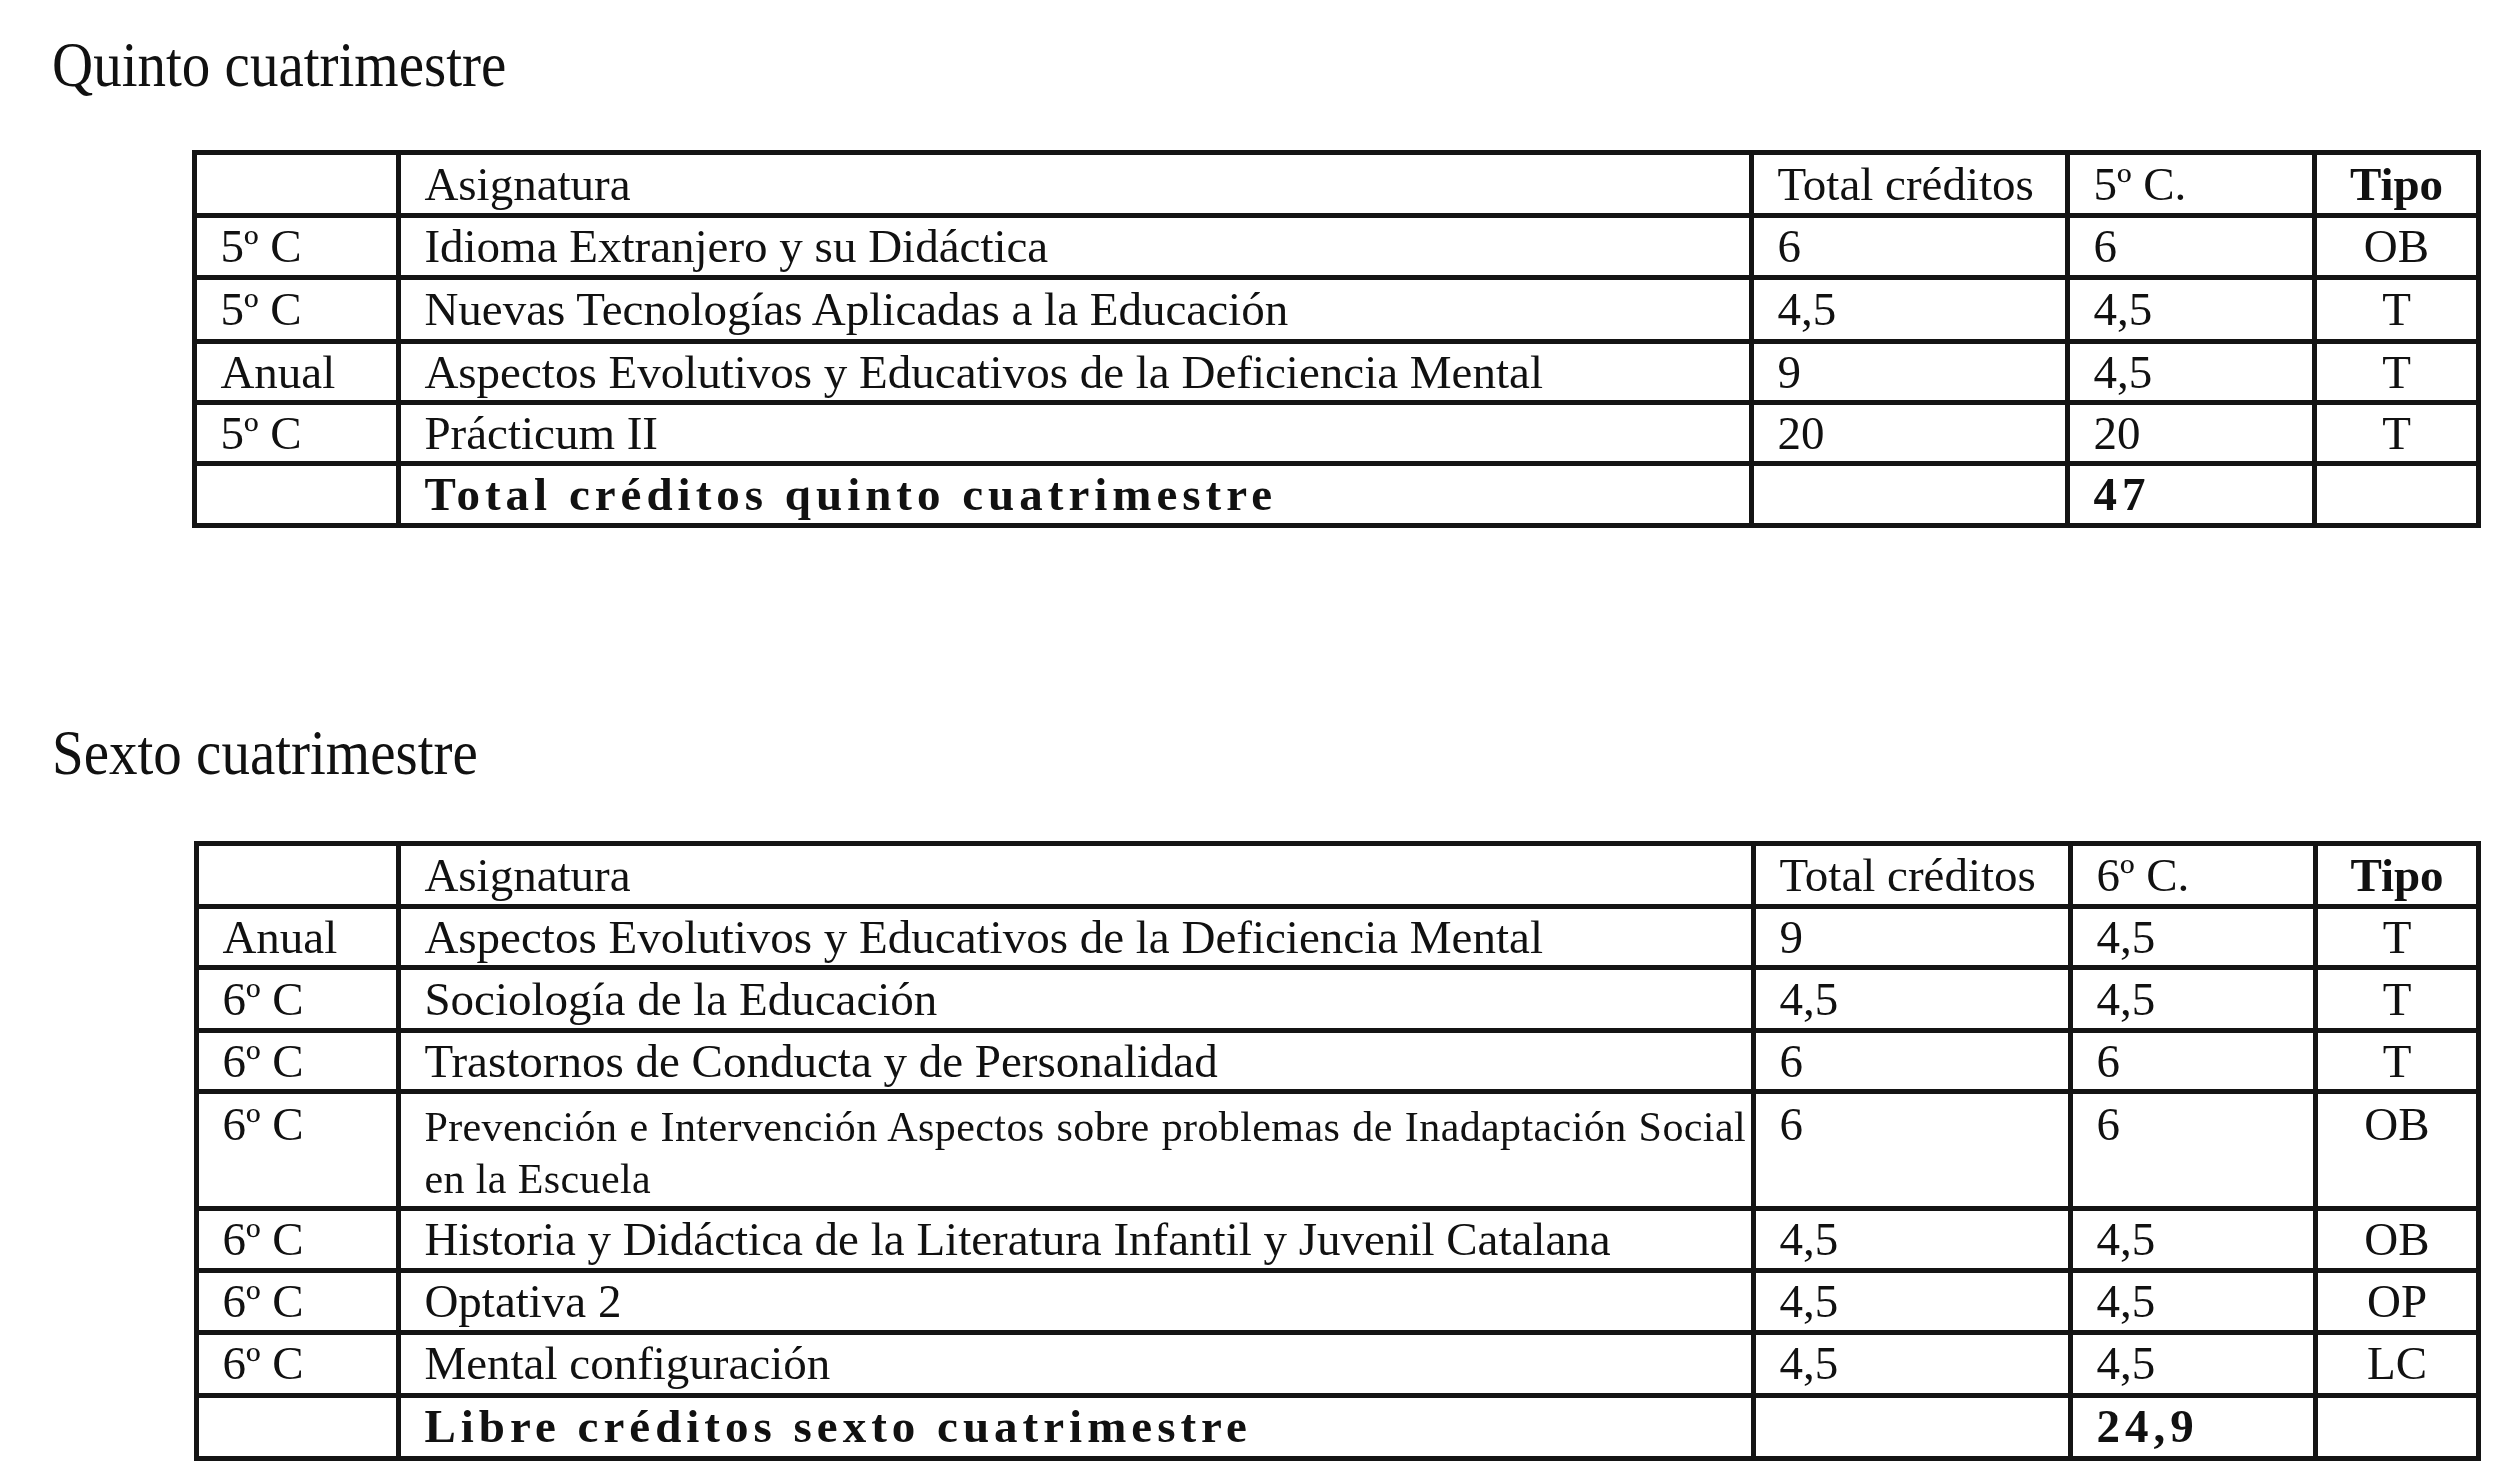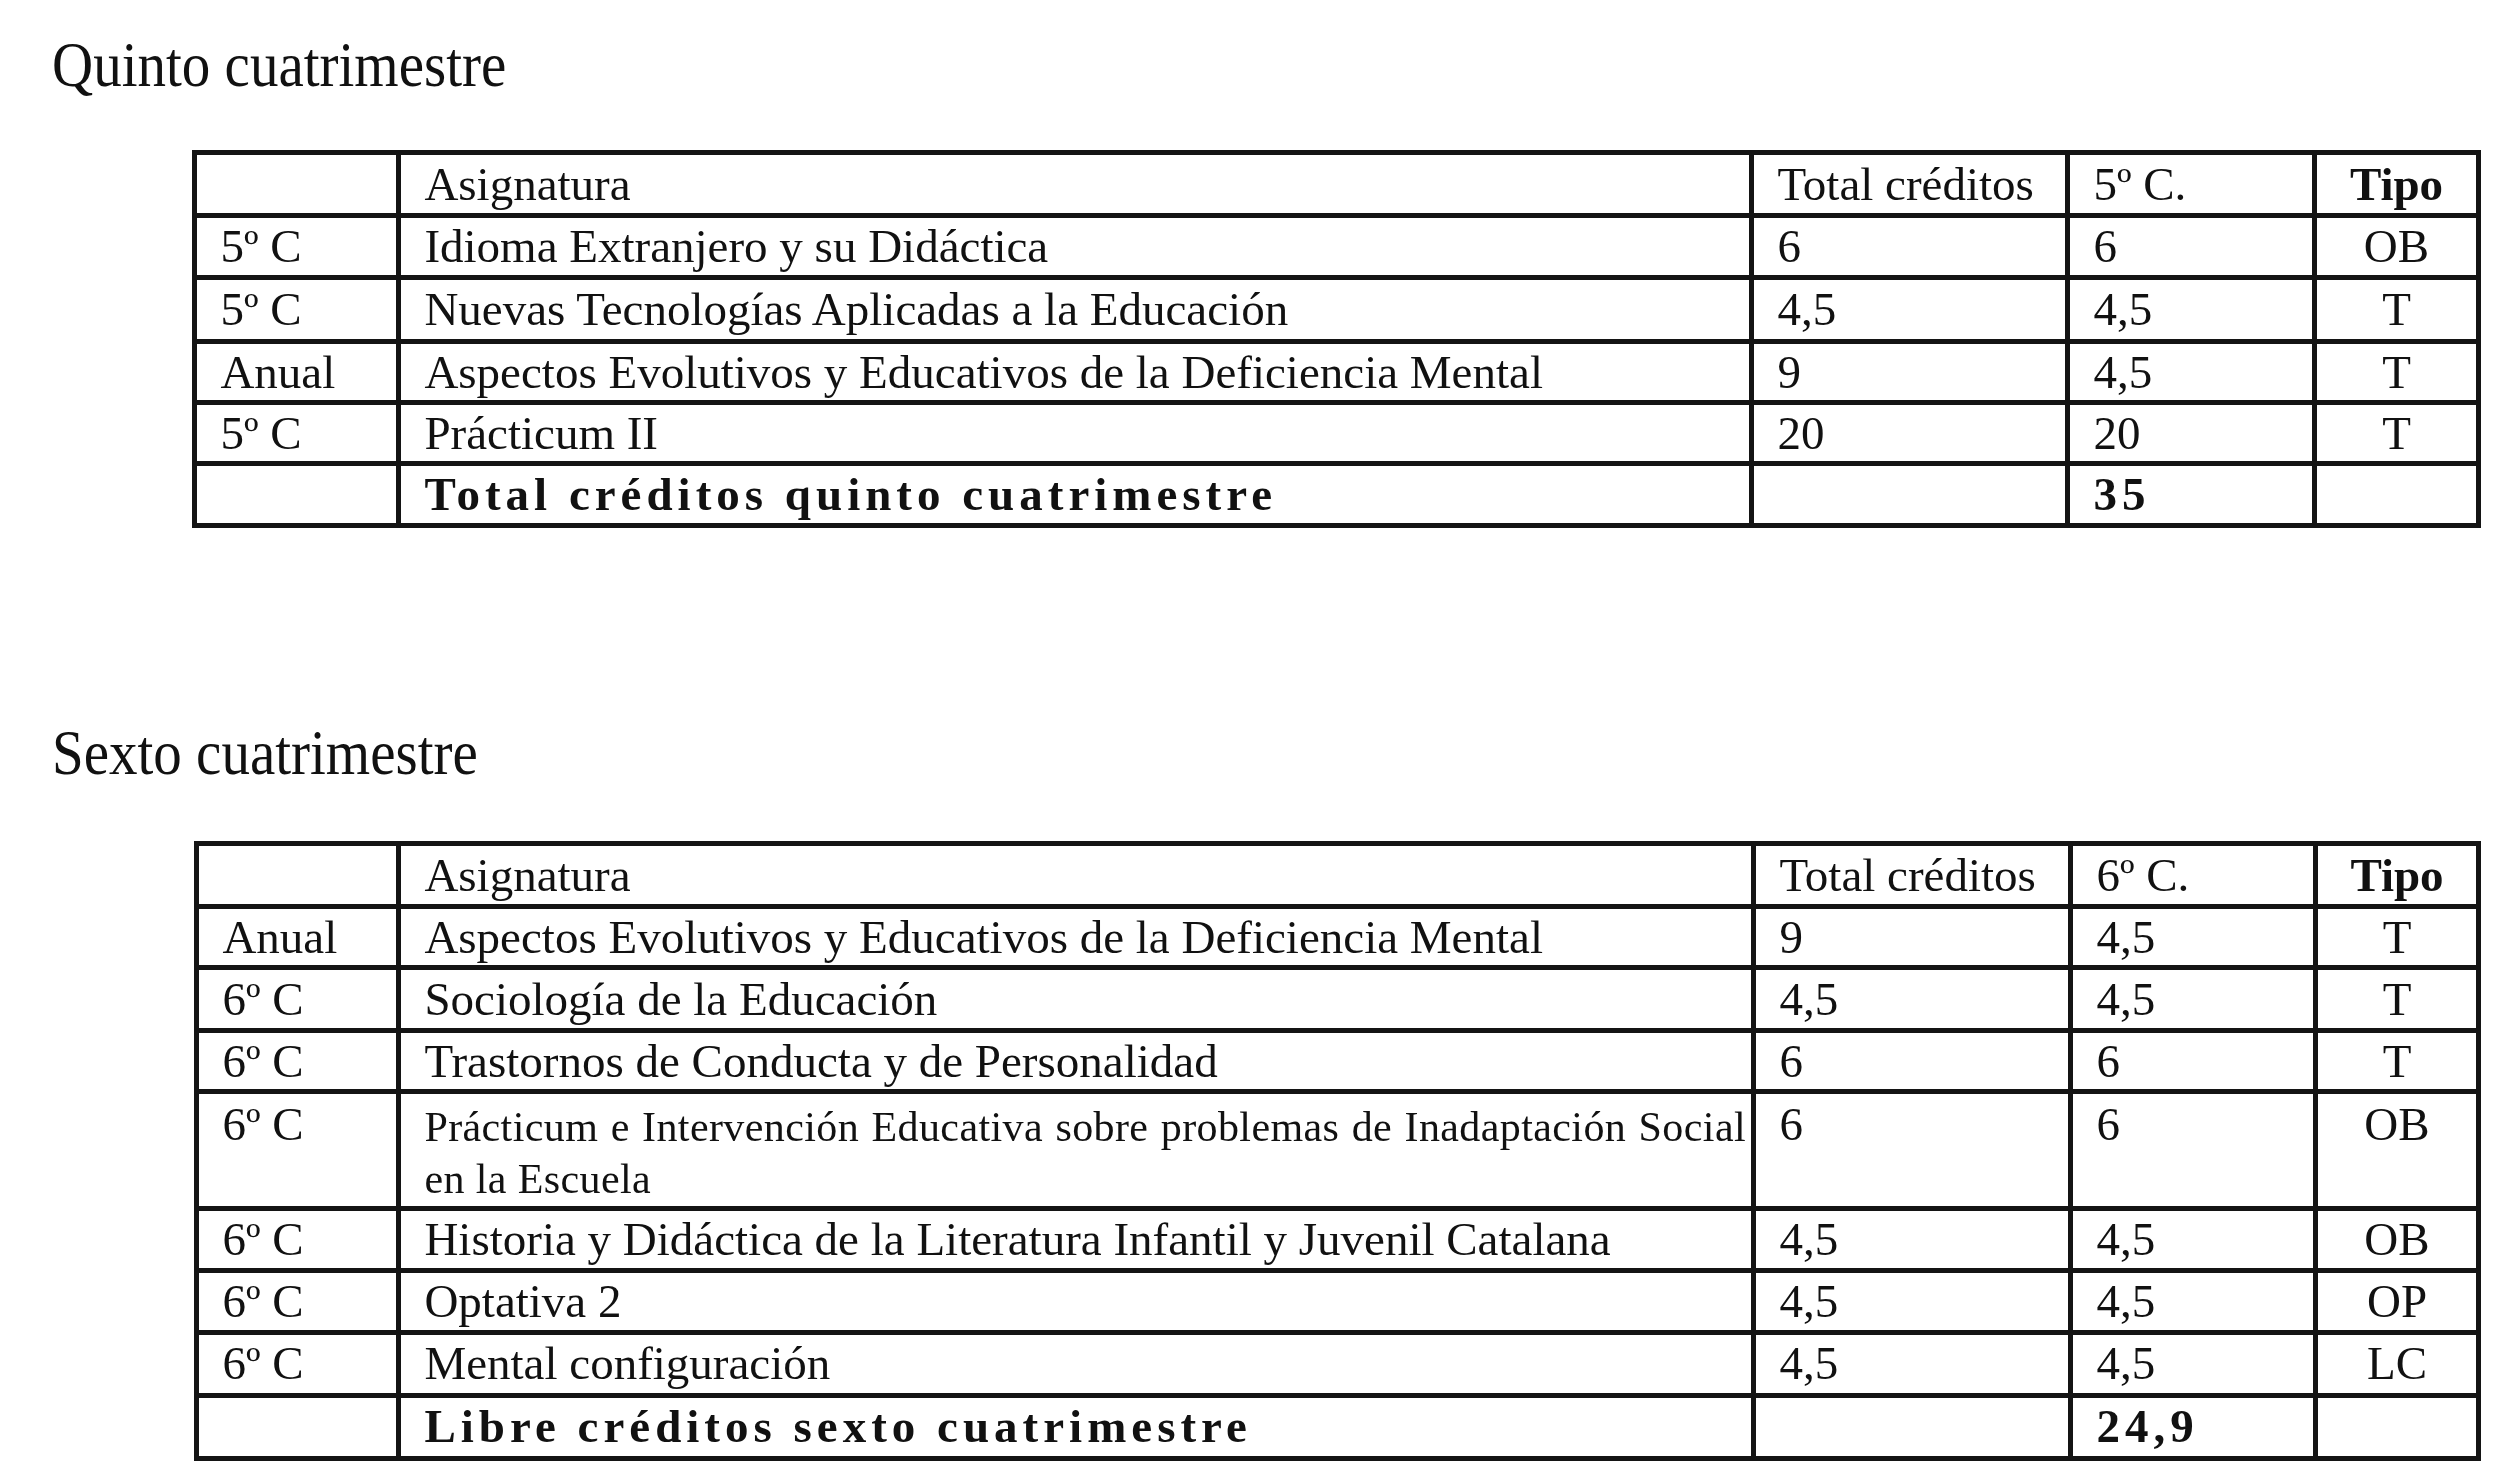--- a/index.html
+++ b/index.html
@@ -65,21 +65,21 @@
     <td>5º C</td>
     <td>Prácticum II</td>
     <td>20</td>
     <td>20</td>
     <td class="tipo">T</td>
   </tr>
   <tr class="total" style="height:62px;margin-top:32px;">
     <td></td>
     <td>Total créditos quinto cuatrimestre</td>
     <td></td>
-    <td>35</td>
+    <td>47</td>
     <td></td>
   </tr>
 </tbody>
   </table>
 
 <div class="section-title" style="top:720px;">Sexto cuatrimestre</div>
 
 <table class="cred" style="left:194px; top:841px; width:2282px;">
   <colgroup>
       <col style="width:202px">
@@ -112,21 +112,21 @@
   </tr>
   <tr style="height:61px;">
     <td>6º C</td>
     <td>Trastornos de Conducta y de Personalidad</td>
     <td>6</td>
     <td>6</td>
     <td class="tipo">T</td>
   </tr>
   <tr class="tall" style="height:109px;">
     <td>6º C</td>
-    <td class="wrap">Prácticum e Intervención Educativa sobre problemas de Inadaptación Social en la Escuela</td>
+    <td class="wrap">Prevención e Intervención Aspectos sobre problemas de Inadaptación Social en la Escuela</td>
     <td>6</td>
     <td>6</td>
     <td class="tipo">OB</td>
   </tr>
   <tr style="height:62px;">
     <td>6º C</td>
     <td>Historia y Didáctica de la Literatura Infantil y Juvenil Catalana</td>
     <td>4,5</td>
     <td>4,5</td>
     <td class="tipo">OB</td>

